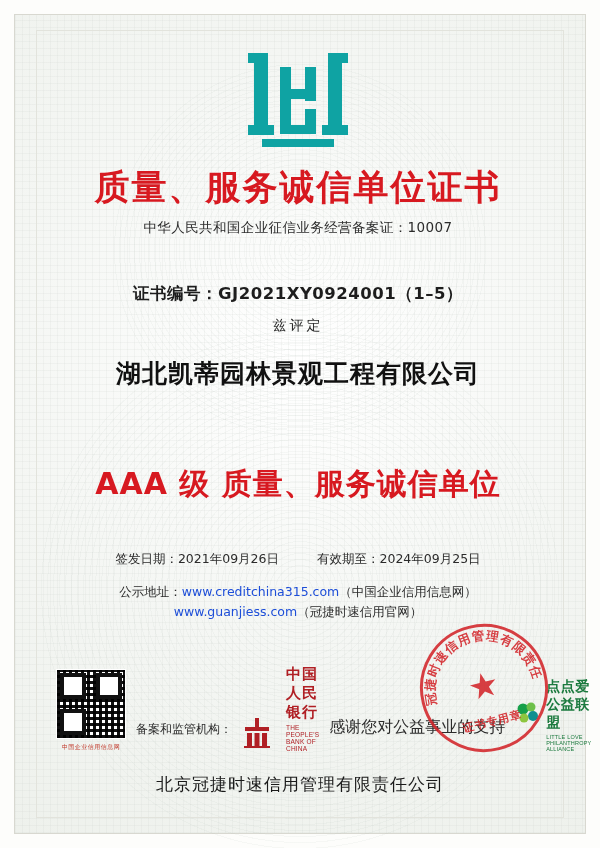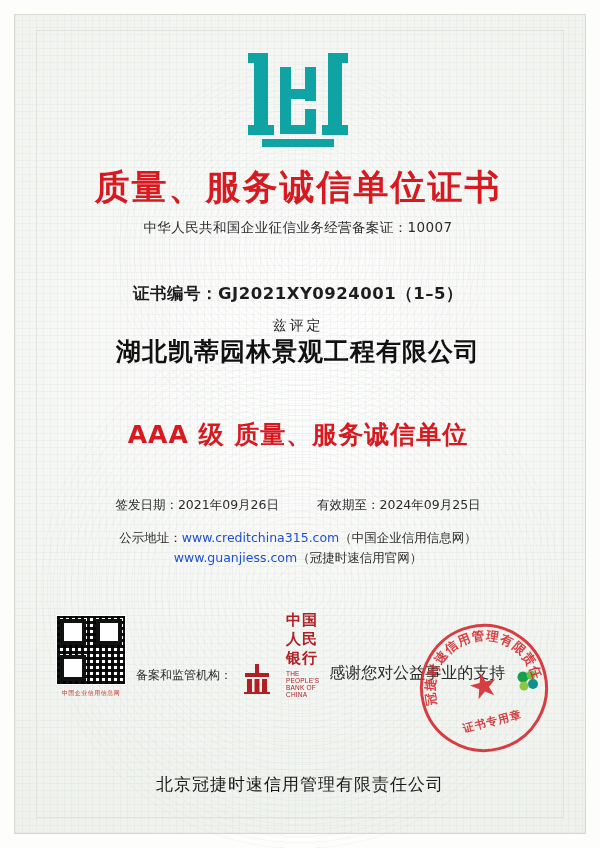--- a/index.html
+++ b/index.html
@@ -123,31 +123,32 @@
 
   .hereby {
     margin-top: 12px;
     font-family: "DejaVu Sans", "Liberation Sans", sans-serif;
     font-size: 14px;
     color: #2b2b2b;
     letter-spacing: 3px;
   }
 
   .company {
+    margin-top: 22px;
     font-family: "DejaVu Sans", "Liberation Sans", sans-serif;
     font-size: 25px;
     font-weight: bold;
     color: #111111;
     letter-spacing: 1px;
   }
 
   .grade {
-    margin-top: 50px;
-    font-family: "DejaVu Sans", "Liberation Sans", sans-serif;
-    font-size: 25px;
+    margin-top: 74px;
+    font-family: "DejaVu Sans", "Liberation Sans", sans-serif;
+    font-size: 30px;
     font-weight: bold;
     color: #d71920;
     letter-spacing: 1px;
   }
 
   
   .dates {
     margin-top: 46px;
     display: flex;
     justify-content: center;
@@ -446,20 +447,24 @@
 
         <div class="charity">
           <span>
             <svg width="26" height="26" viewBox="0 0 26 26" aria-hidden="true">
               <circle cx="8" cy="9" r="5.5" fill="#17a04a"></circle>
               <circle cx="16" cy="7" r="4.5" fill="#6dc04a"></circle>
               <circle cx="18" cy="16" r="5" fill="#0f8f8f"></circle>
               <circle cx="9" cy="18" r="4.5" fill="#8dc63f"></circle>
             </svg>
           </span>
+          <div class="charity-text">
+            <div class="charity-cn">点点爱公益联盟</div>
+            <div class="charity-en">LITTLE LOVE PHILANTHROPY ALLIANCE</div>
+          </div>
         </div>
       </div>
 
     </div>
   </div>
 
   <div class="seal">
     <div class="ring"></div>
     <svg class="seal-arc" viewBox="0 0 128 128">
       <defs>

